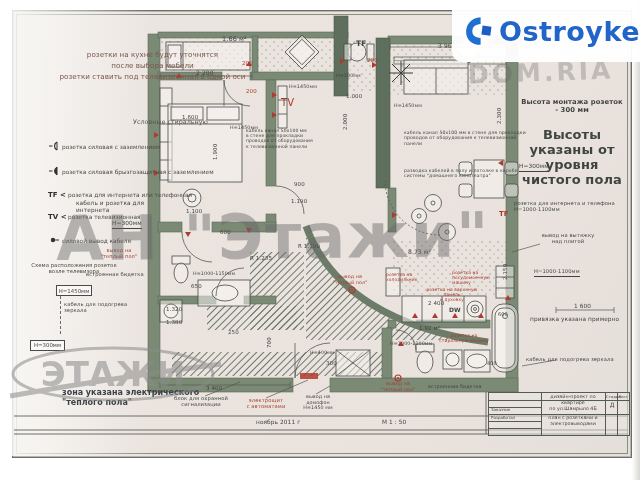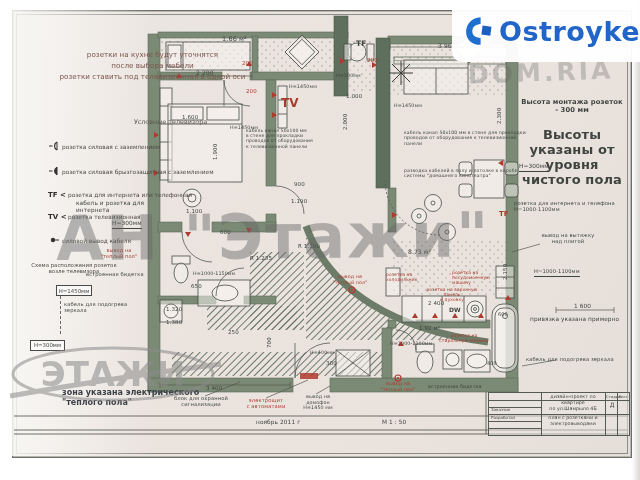--- a/index.html
+++ b/index.html
@@ -255,21 +255,21 @@
       <line x1="14" y1="434" x2="628" y2="434"></line>
         <line x1="486" y1="392" x2="486" y2="434"></line>
     </g>
   </svg>
 
   <div class="blk" id="note-topleft">розетки на кухне будут уточнятся
 после выбора мебели
 розетки ставить под телевизионная в одной оси</div>
 
   <div class="blk" id="legend">
-    <div class="ltitle">Условные телевизора</div>
+    <div class="ltitle">Условные стиральную</div>
     <div class="lrow">
       <span class="licon"><svg width="12" height="10">
             <path d="M9 1 A4.5 4.5 0 0 0 9 9" fill="none" stroke="#333" stroke-width="1.2"></path>
             <line x1="9" y1="1" x2="9" y2="9" stroke="#333"></line>
             <line x1="4.5" y1="5" x2="1" y2="5" stroke="#333"></line>
           </svg></span>
       <span class="llab">розетка силовая с заземлением</span>
     </div>
     <div class="lrow">
       <span class="licon"><svg width="12" height="10">
@@ -308,21 +308,21 @@
 
   <div id="labels">
       <div class="lab" style="left: 222px; top: 36px; font-size: 6.5px; color: rgb(63, 68, 63);">1.66 м²</div>
       <div class="lab" style="left: 196px; top: 70px; font-size: 6px; color: rgb(63, 68, 63);">2 200</div>
       <div class="lab" style="left: 242px; top: 60px; font-size: 5.5px; color: rgb(169, 59, 45);">200</div>
       <div class="lab" style="left: 246px; top: 88px; font-size: 5.5px; color: rgb(169, 59, 45);">200</div>
       <div class="lab" style="left: 182px; top: 114px; font-size: 5.5px; color: rgb(63, 68, 63);">1.600</div>
       <div class="lab" style="left: 212px; top: 160px; font-size: 5.5px; color: rgb(63, 68, 63); transform: rotate(-90deg); transform-origin: 0px 0px;">1.900</div>
       <div class="lab" style="left: 230px; top: 125px; font-size: 4.8px; color: rgb(63, 68, 63);">H=1450мм</div>
       <div class="lab" style="left: 289px; top: 84px; font-size: 4.8px; color: rgb(63, 68, 63);">H=1450мм</div>
-      <div class="lab" style="left: 281px; top: 97px; font-size: 12px; color: rgb(169, 59, 45); font-weight: bold;">TV</div>
+      <div class="lab" style="left: 281px; top: 97px; font-size: 10px; color: rgb(169, 59, 45); font-weight: normal;">TV</div>
       <div class="lab" style="left: 186px; top: 208px; font-size: 5.5px; color: rgb(63, 68, 63);">1.100</div>
       <div class="lab" style="left: 220px; top: 229px; font-size: 5.5px; color: rgb(63, 68, 63);">600</div>
       <div class="lab" style="left: 193px; top: 271px; font-size: 4.8px; color: rgb(63, 68, 63);">H=1000-1150мм</div>
       <div class="lab" style="left: 191px; top: 283px; font-size: 5.5px; color: rgb(63, 68, 63);">650</div>
       <div class="lab" style="left: 166px; top: 306px; font-size: 5.5px; color: rgb(63, 68, 63);">1.320</div>
       <div class="lab" style="left: 166px; top: 319px; font-size: 5.5px; color: rgb(63, 68, 63);">1.380</div>
       <div class="lab" style="left: 250px; top: 255px; font-size: 5.5px; color: rgb(63, 68, 63);">R 1.235</div>
       <div class="lab" style="left: 298px; top: 243px; font-size: 5.5px; color: rgb(63, 68, 63);">R 1.190</div>
       <div class="lab" style="left: 294px; top: 181px; font-size: 5.5px; color: rgb(63, 68, 63);">900</div>
       <div class="lab" style="left: 291px; top: 198px; font-size: 5.5px; color: rgb(63, 68, 63);">1.190</div>

